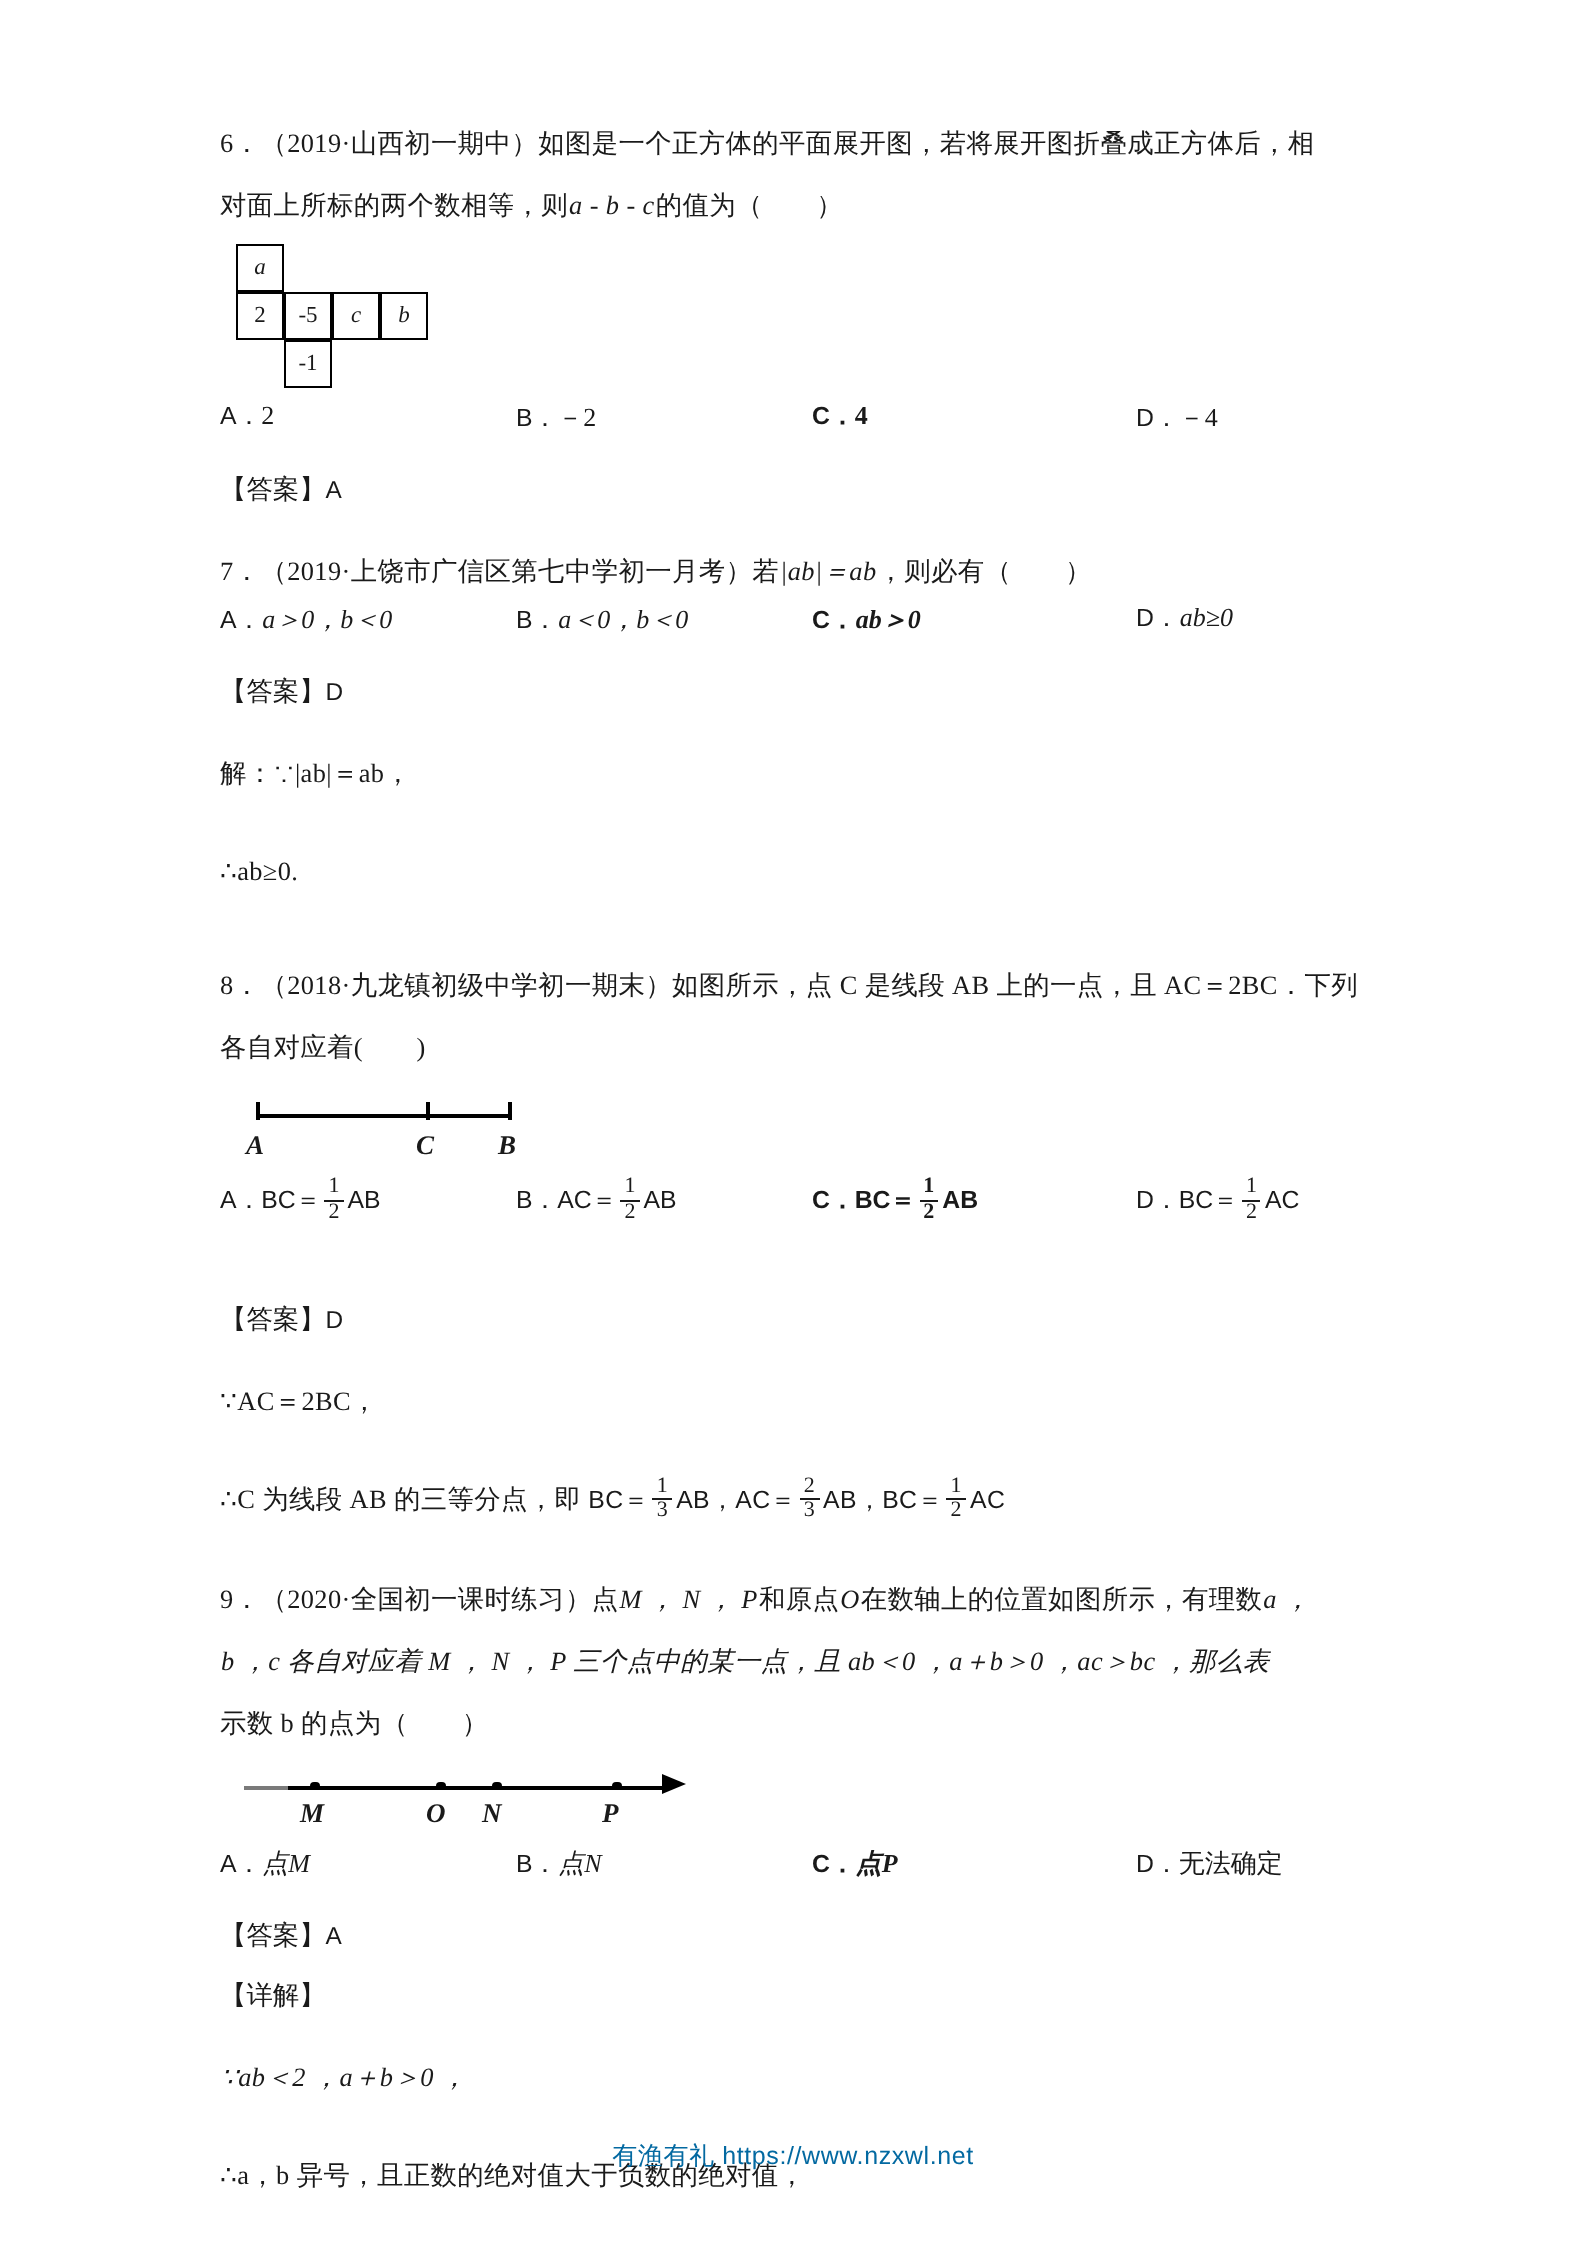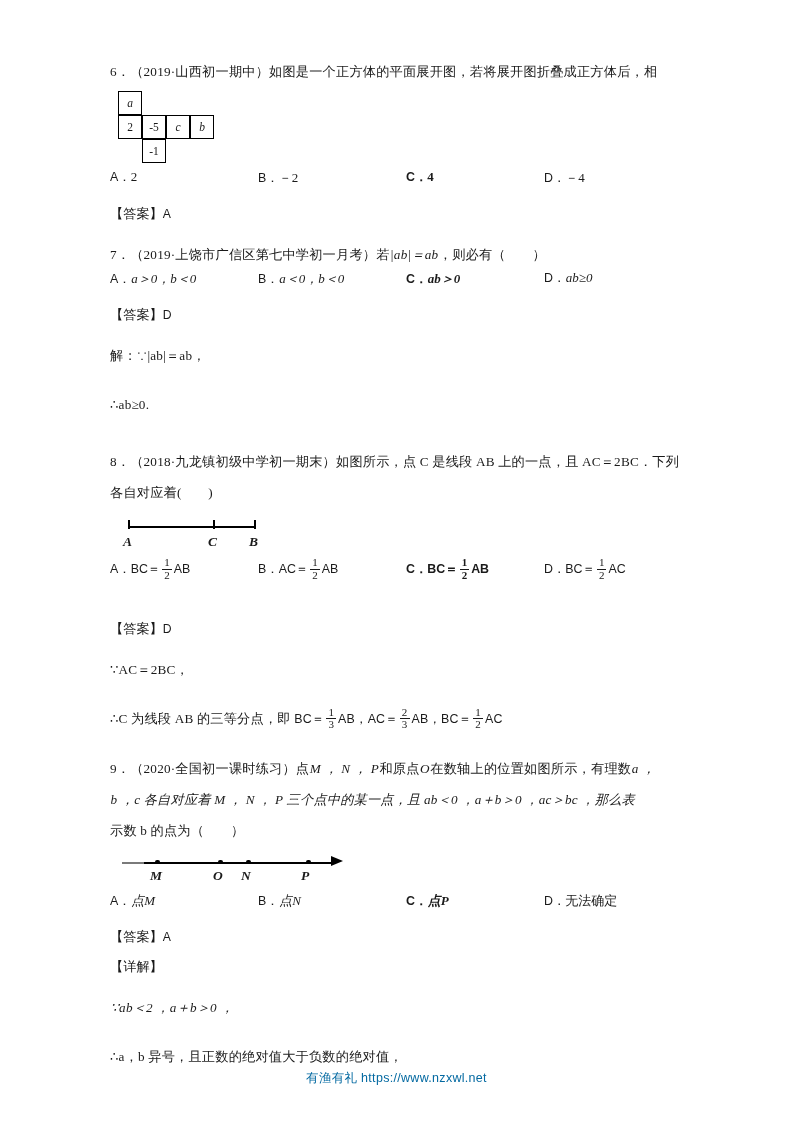--- a/index.html
+++ b/index.html
@@ -62,21 +62,21 @@
   .opts.tall { height: 46px; }
   .opt {
     position: absolute;
     top: 0;
     white-space: nowrap;
   }
   .opt .lbl { font-family: "Liberation Sans", sans-serif; font-size: 12.4px; }
   .o1 { left: 0; }
   .o2 { left: 148px; }
   .o3 { left: 296px; font-weight: bold; }
-  .o4 { left: 434px; }
+  .o4 { left: 458px; }
 
   
   .frac {
     display: inline-block;
     vertical-align: middle;
     text-align: center;
     font-size: 11px;
     line-height: 1.05;
     margin: 0 2px;
     position: relative;
@@ -209,20 +209,23 @@
 </style>
 </head>
 <body>
 
 <div class="page">
   <div class="content">
 
     <div>
       <div class="qline">
         <span>6</span><span>．</span><span>（2019·山西初一期中）</span><span>如图是一个正方体的平面展开图，若将展开图折叠成正方体后，相</span>
+      </div>
+      <div class="qline">
+        <span>对面上所标的两个数相等，则</span><span class="ital">a - b - c</span><span>的值为（　　）</span>
       </div>
 
       <div class="cubenet">
         <div class="cell it c-a">a</div>
         <div class="cell c-2">2</div>
         <div class="cell c-m5">-5</div>
         <div class="cell it c-c">c</div>
         <div class="cell it c-b">b</div>
         <div class="cell c-m1">-1</div>
       </div>

